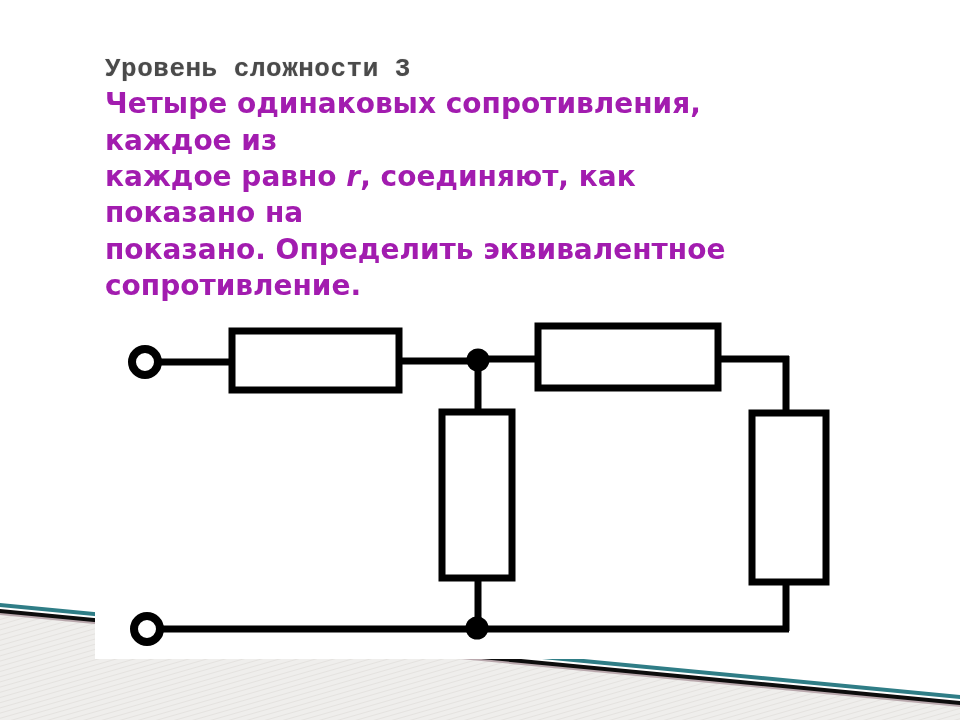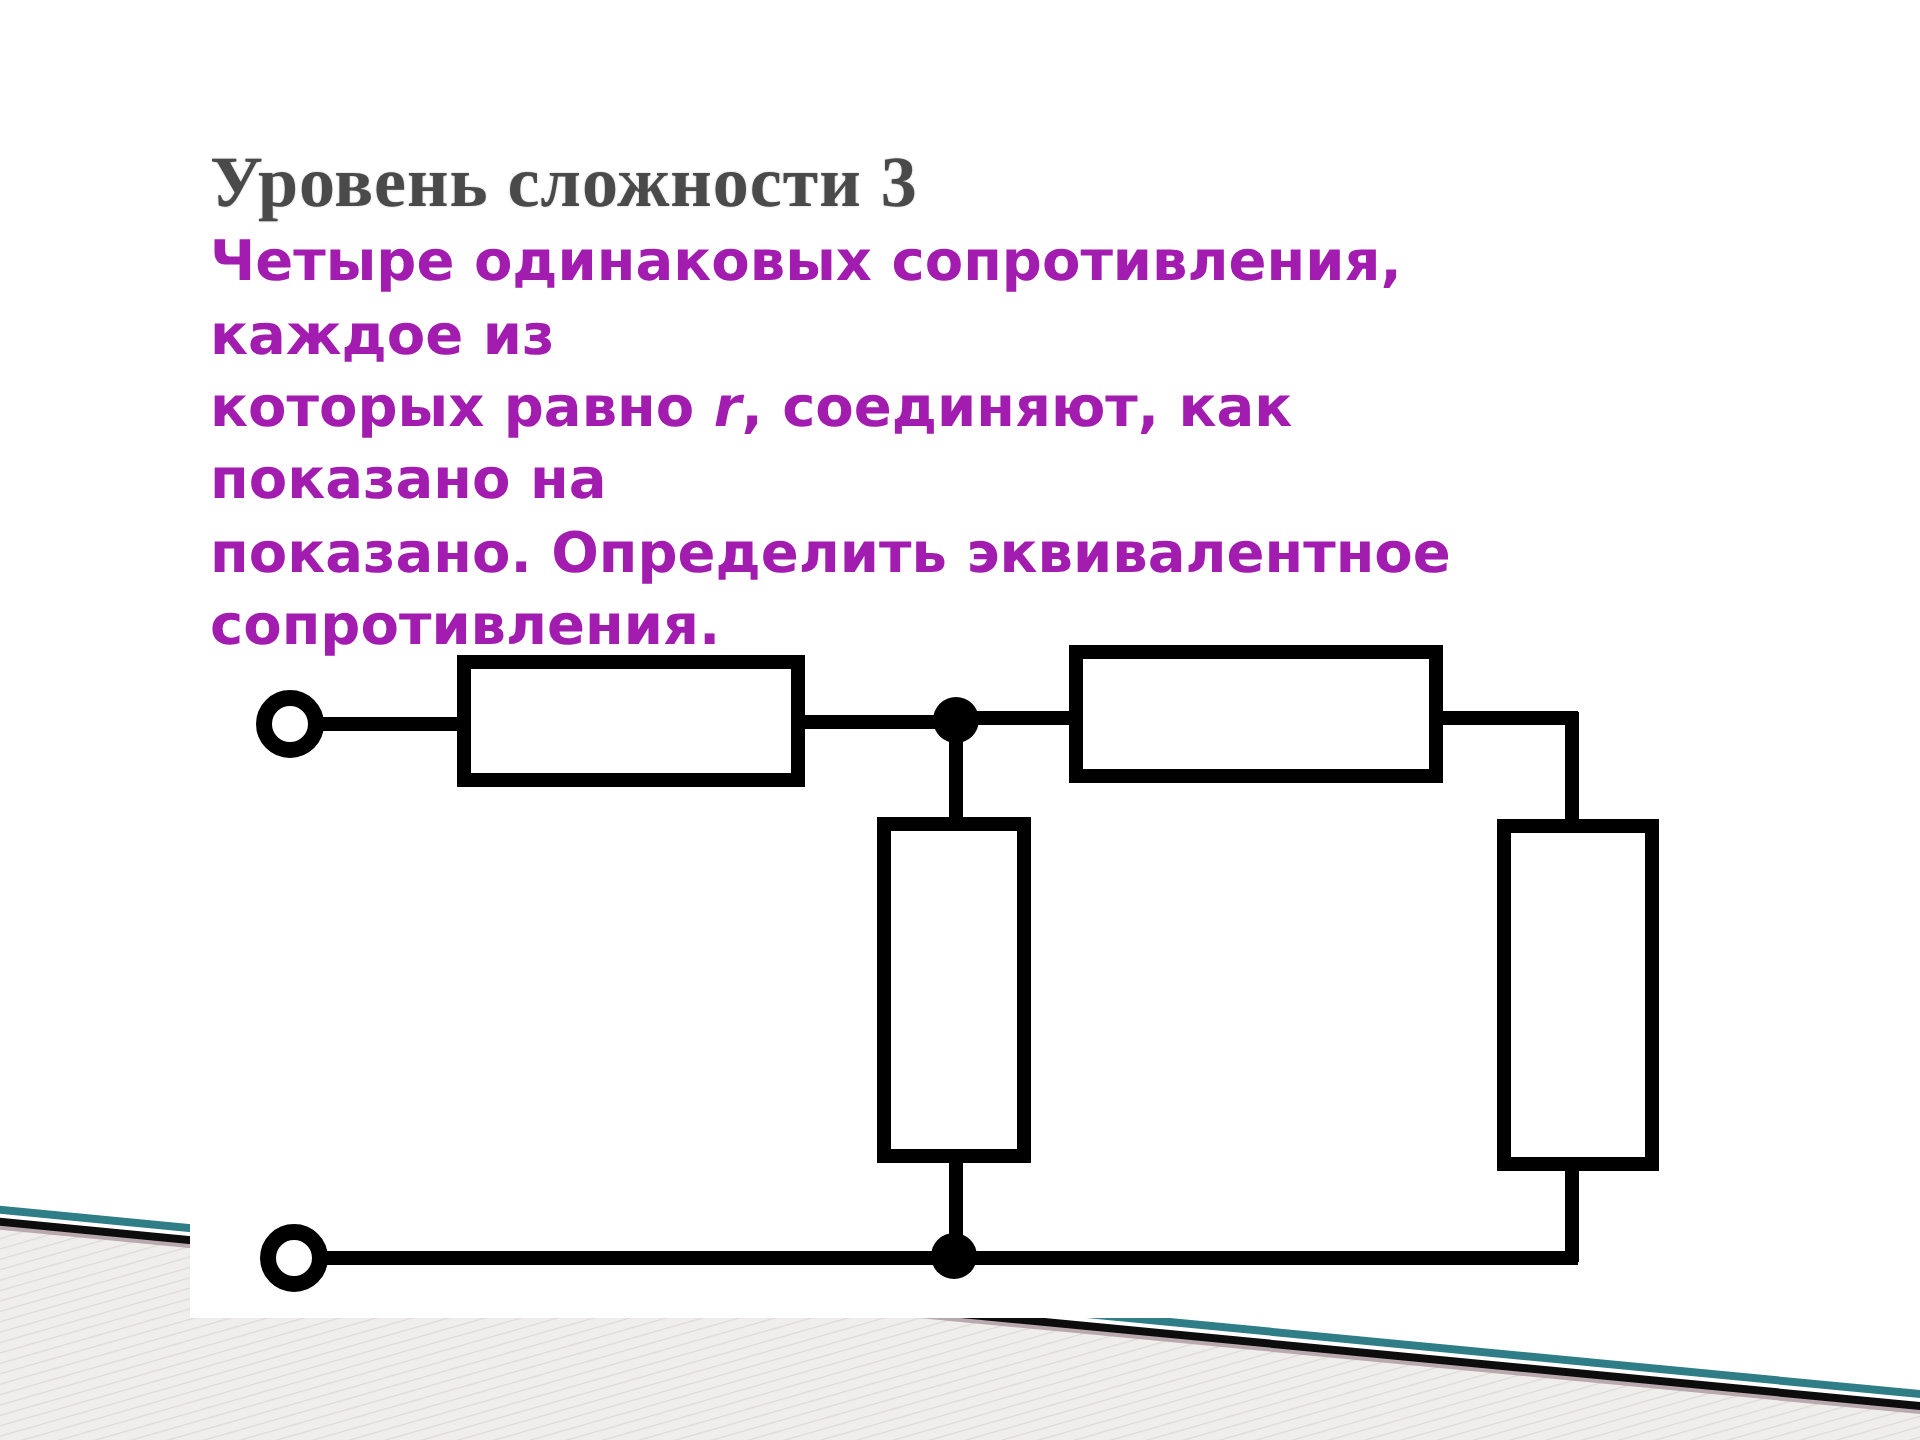--- a/index.html
+++ b/index.html
@@ -8,23 +8,23 @@
 
   
   .deco{position:absolute;left:0;top:0;width:960px;height:720px;pointer-events:none;}
 
   
   .content-mask{position:absolute;left:95px;top:274px;width:865px;height:385px;background:#ffffff;}
 
   
   .textblock{position:absolute;left:105px;top:55px;width:640px;}
   .slide-title{
-    font-family:Liberation Serif, serif;
-    font-size:36px;font-weight:700;color:#4a4a4a;
-    letter-spacing:.5px;line-height:1.12;margin:16px 0 2px 0;white-space:nowrap;
+    font-family:Liberation Mono, monospace;
+    font-size:26px;font-weight:700;color:#4a4a4a;
+    letter-spacing:.5px;line-height:1.12;margin:0 0 2px 0;white-space:nowrap;
     text-shadow:0 0 1px rgba(120,120,120,.55);
   }
   .slide-body{
     font-family:"DejaVu Sans",sans-serif;
     font-size:28px;font-weight:600;color:#a21caf;
     line-height:1.30;margin:0;letter-spacing:0px;
   }
   .slide-body .var{font-style:italic;}
 
   
@@ -54,23 +54,23 @@
 
     <polygon points="-20,611 960,705 960,707 -20,613" fill="#b9a8ad"></polygon>
   </svg>
 
   <div class="content-mask"></div>
 
   <div class="textblock">
     <h1 class="slide-title">Уровень сложности 3</h1>
     <p class="slide-body">
       <span>Четыре одинаковых сопротивления, каждое из</span><br>
-      <span>которых равно </span><span class="var">r</span><span>, соединяют, как показано на</span><br>
+      <span>каждое равно </span><span class="var">r</span><span>, соединяют, как показано на</span><br>
       <span>показано. Определить эквивалентное</span><br>
-      <span>сопротивления.</span>
+      <span>сопротивление.</span>
     </p>
   </div>
 
   <svg class="circuit" viewBox="0 0 960 720" preserveAspectRatio="none">
     <g stroke="#000" stroke-width="7" fill="none" stroke-linecap="butt">
 
       <line x1="160" y1="362" x2="235" y2="362"></line>
 
       <line x1="396" y1="361" x2="478" y2="361"></line>
 

